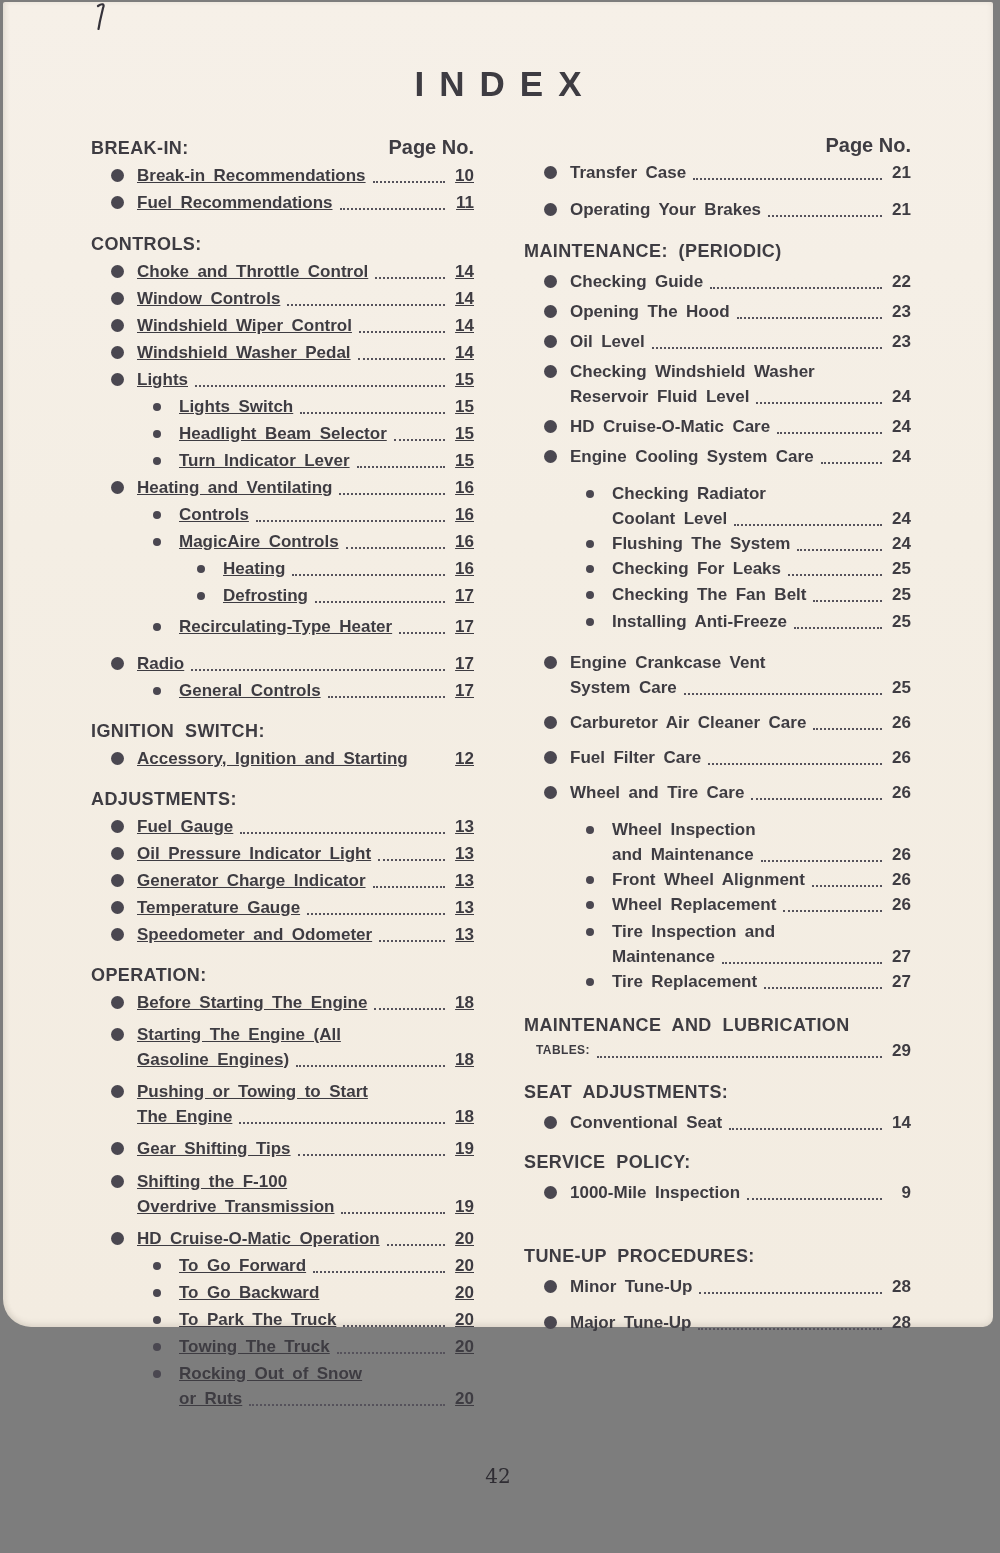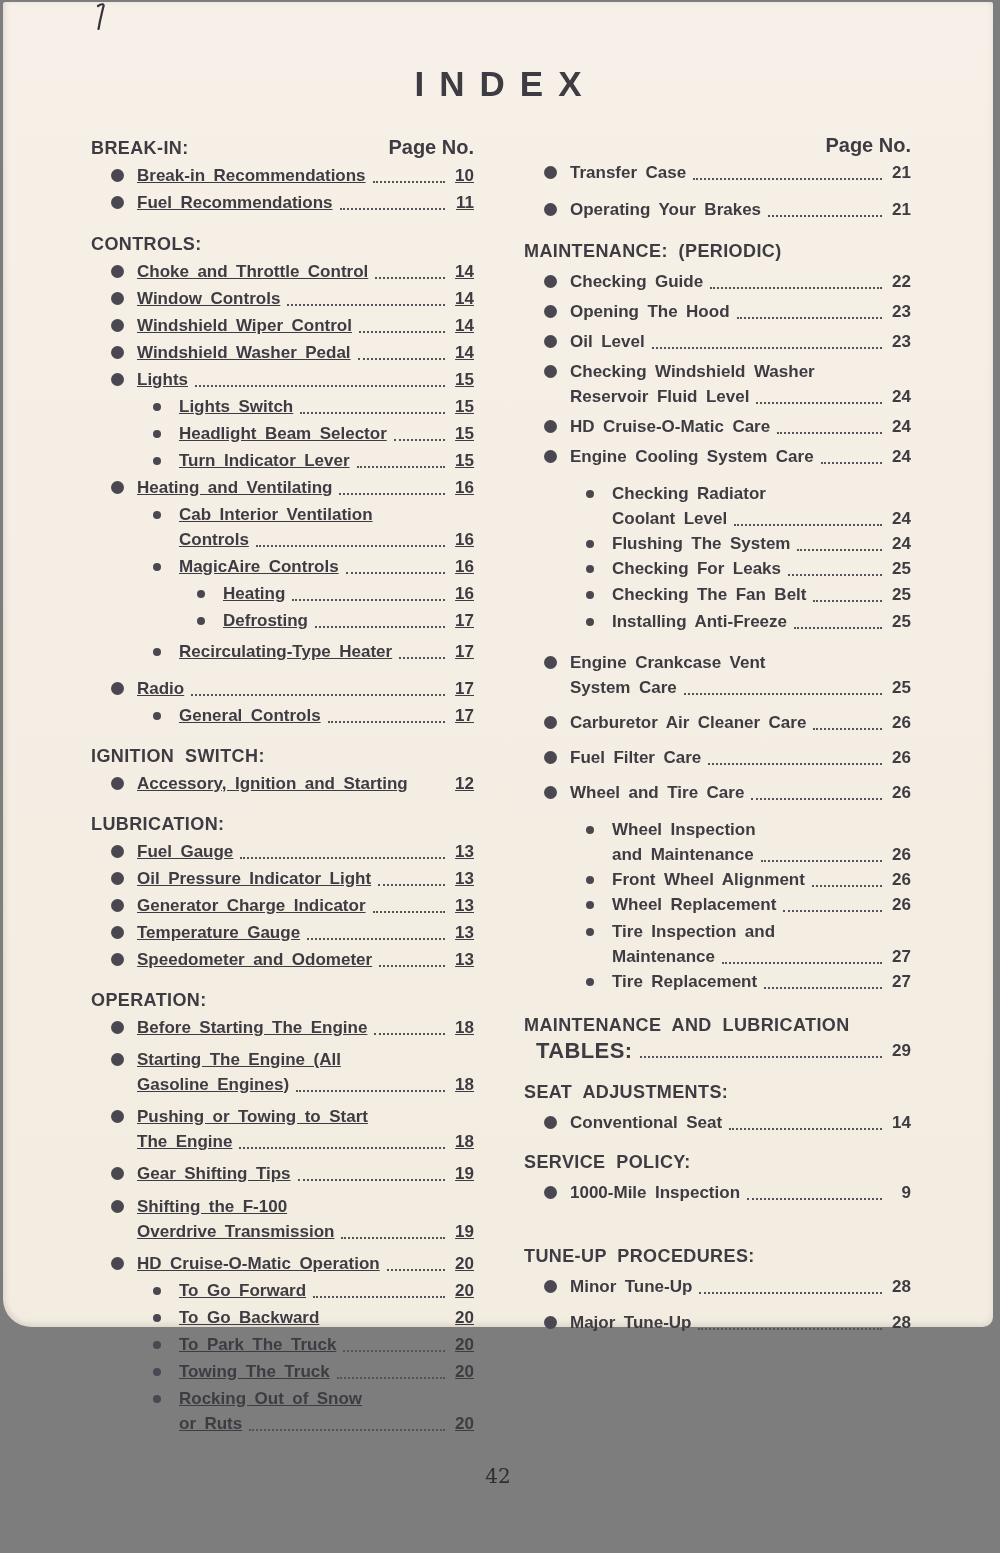--- a/index.html
+++ b/index.html
@@ -31,21 +31,21 @@
   #col-right{left:521px;width:387px;}
   .section{margin-top:14px;}
   .heading-row{display:flex;justify-content:space-between;align-items:baseline;}
   h2{margin:0;font-size:18px;line-height:26px;font-weight:700;letter-spacing:.4px;word-spacing:.3em;}
   .page-no-label{font-weight:700;font-size:20px;line-height:26px;}
   .item{position:relative;}
   #col-left .item{margin-top:2px;text-decoration:underline;}
   #col-right .item{margin-top:5px;}
   .line{display:flex;align-items:flex-end;}
   .entry-text{white-space:nowrap;font-weight:700;font-size:17px;line-height:25px;word-spacing:.22em;}
-  .as-heading .entry-text{font-size:22px;letter-spacing:.4px;word-spacing:.3em;}
+  .as-heading .entry-text{font-size:12px;letter-spacing:.4px;word-spacing:.3em;}
   .dots{flex:1 1 auto;min-width:10px;border-bottom:2px dotted var(--dots,#55525b);margin:0 3px 5px 7px;}
   .dots.nodots{visibility:hidden;}
   .page-num{font-weight:700;font-size:17px;line-height:25px;min-width:26px;text-align:right;}
   .bullet{position:absolute;border-radius:50%;background:var(--bullet,#4a4750);}
   .b1{width:13px;height:13px;top:6px;}
   .b2{width:8px;height:8px;top:9px;}
   .lvl0{padding-left:12px;}
   .lvl1{padding-left:46px;}
   .lvl1>.bullet{left:20px;}
   .lvl2{padding-left:88px;}
@@ -160,23 +160,20 @@
             <span class="bullet b1"></span>
             <div class="line">
               <span class="entry-text">Heating and Ventilating</span>
               <span class="dots"></span>
               <span class="page-num">16</span>
             </div>
           </div>
           <div class="item lvl2">
             <span class="bullet b2"></span>
             <div class="line">
-              <span class="entry-text">Cab Interior Ventilation</span>
-            </div>
-            <div class="line">
               <span class="entry-text">Controls</span>
               <span class="dots"></span>
               <span class="page-num">16</span>
             </div>
           </div>
           <div class="item lvl2">
             <span class="bullet b2"></span>
             <div class="line">
               <span class="entry-text">MagicAire Controls</span>
               <span class="dots"></span>
@@ -232,21 +229,21 @@
             <span class="bullet b1"></span>
             <div class="line">
               <span class="entry-text">Accessory, Ignition and Starting</span>
               <span class="dots nodots"></span>
               <span class="page-num">12</span>
             </div>
           </div>
         </section>
         <section class="section" style="margin-top: 15px;">
           <div class="heading-row">
-            <h2>LUBRICATION:</h2>
+            <h2>ADJUSTMENTS:</h2>
           </div>
           <div class="item lvl1">
             <span class="bullet b1"></span>
             <div class="line">
               <span class="entry-text">Fuel Gauge</span>
               <span class="dots"></span>
               <span class="page-num">13</span>
             </div>
           </div>
           <div class="item lvl1">

